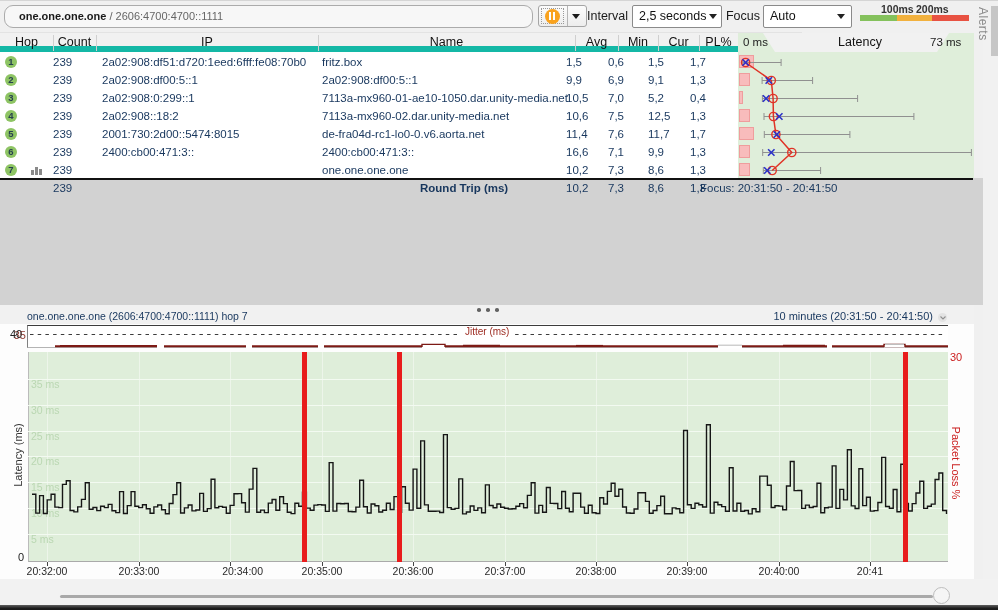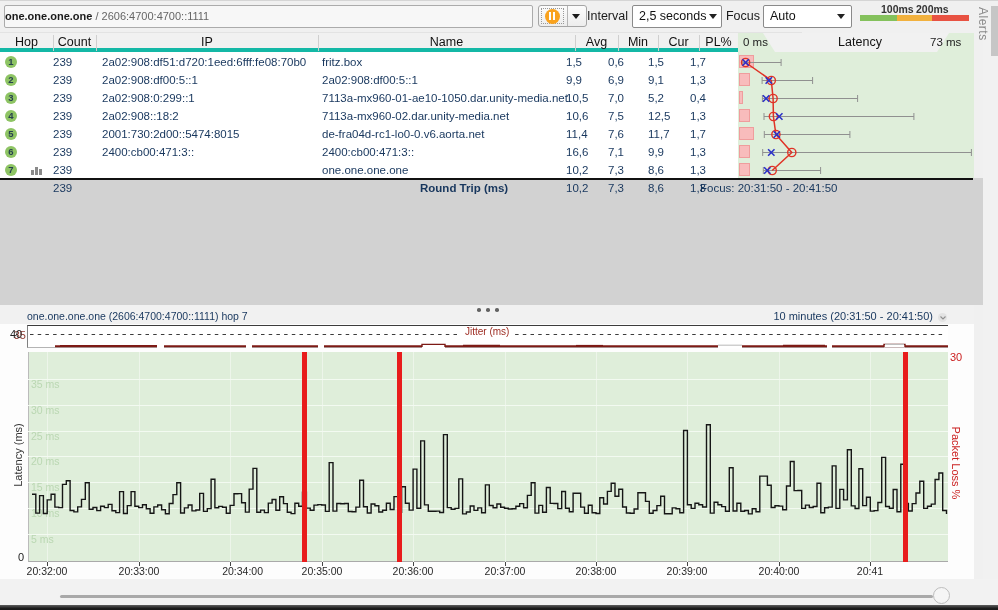--- a/index.html
+++ b/index.html
@@ -1,36 +1,36 @@
 <!DOCTYPE html>
 <html><head><meta charset="utf-8">
 <style>
 * { margin:0; padding:0; box-sizing:border-box; }
 html,body { width:998px; height:610px; overflow:hidden; }
 body { font-family:"Liberation Sans",sans-serif; background:#f0f0f0; position:relative; }
 #page { position:absolute; left:0; top:0; width:998px; height:610px; background:#f0f0f0; border-top:1px solid #d5d5d5; }
 .abs { position:absolute; }
 
 
-#hostbox { position:absolute; left:4px; top:4px; width:529px; height:23px; background:#f7f7f7; border:1px solid #ababab; border-radius:2px; font-size:11px; color:#555; line-height:21px; padding-left:0; }
+#hostbox { position:absolute; left:4px; top:4px; width:529px; height:23px; background:#f7f7f7; border:1px solid #ababab; border-radius:9px; font-size:11px; color:#555; line-height:21px; padding-left:14px; }
 #hostbox b { color:#1a1a1a; }
 #pausebtn { position:absolute; left:538px; top:4px; width:49px; height:22px; background:linear-gradient(#fcfcfc,#ededed); border:1px solid #a5a5a5; border-radius:3px; }
 #pausebtn .sep { position:absolute; left:28px; top:0; width:1px; height:20px; background:#b5b5b5; }
 #pausebtn .frect { position:absolute; left:2px; top:2px; width:23px; height:16px; border:1px dotted #999; background:transparent; }
 #pausebtn .pc { position:absolute; left:6px; top:2.5px; width:15px; height:15px; border-radius:50%; background:#f9a21d; }
 #pausebtn .pc i { position:absolute; top:3.5px; width:2.2px; height:8px; background:#fdfdfd; }
 #pausebtn .arr { position:absolute; left:33px; top:8px; width:0; height:0; border-left:4.5px solid transparent; border-right:4.5px solid transparent; border-top:5px solid #1a1a1a; }
 .lbl { position:absolute; top:8px; font-size:12.5px; color:#1a1a1a; }
 .select { position:absolute; top:4px; height:23px; background:#fff; border:1px solid #8a8a8a; border-radius:2px; font-size:12.5px; color:#111; line-height:21px; padding-left:6px; }
 .select .arr { position:absolute; top:8px; width:0; height:0; border-left:4.5px solid transparent; border-right:4.5px solid transparent; border-top:5px solid #222; }
 .glabel { position:absolute; top:2px; font-size:10.5px; font-weight:bold; color:#333; }
 #grad { position:absolute; left:860px; top:14px; width:109px; height:6px; }
 
 
-#thead { position:absolute; left:0; top:31px; width:802px; height:20px; background:#f1f1f1; border-top:1px solid #e3e3e3; border-bottom:4px solid #14b8a6; }
+#thead { position:absolute; left:0; top:31px; width:802px; height:20px; background:#f1f1f1; border-top:1px solid #e3e3e3; border-bottom:6px solid #14b8a6; }
 .hcell { position:absolute; top:2px; font-size:12.5px; color:#111; text-align:center; }
 .hsep { position:absolute; top:2px; width:1px; height:16px; background:#cfcfcf; }
 #tbody { position:absolute; left:0; top:51px; width:974px; height:126px; background:#fff; }
 #greencol { position:absolute; left:738px; top:51px; width:236px; height:126px; background:#dfeeda; }
 #latheader { position:absolute; left:738px; top:32px; width:236px; height:19px; background:#dfeeda; }
 #lathdr-gray { position:absolute; left:738px; top:32px; width:236px; height:19px;
   background:#f1f1f1; clip-path:polygon(25px 0, 211px 0, 199px 19px, 37px 19px); }
 .trow { position:absolute; left:0; width:974px; height:18px; font-size:11.5px; color:#17365d; }
 .cell { position:absolute; top:2.5px; white-space:nowrap; overflow:hidden; }
 .cell.r { text-align:left; }

